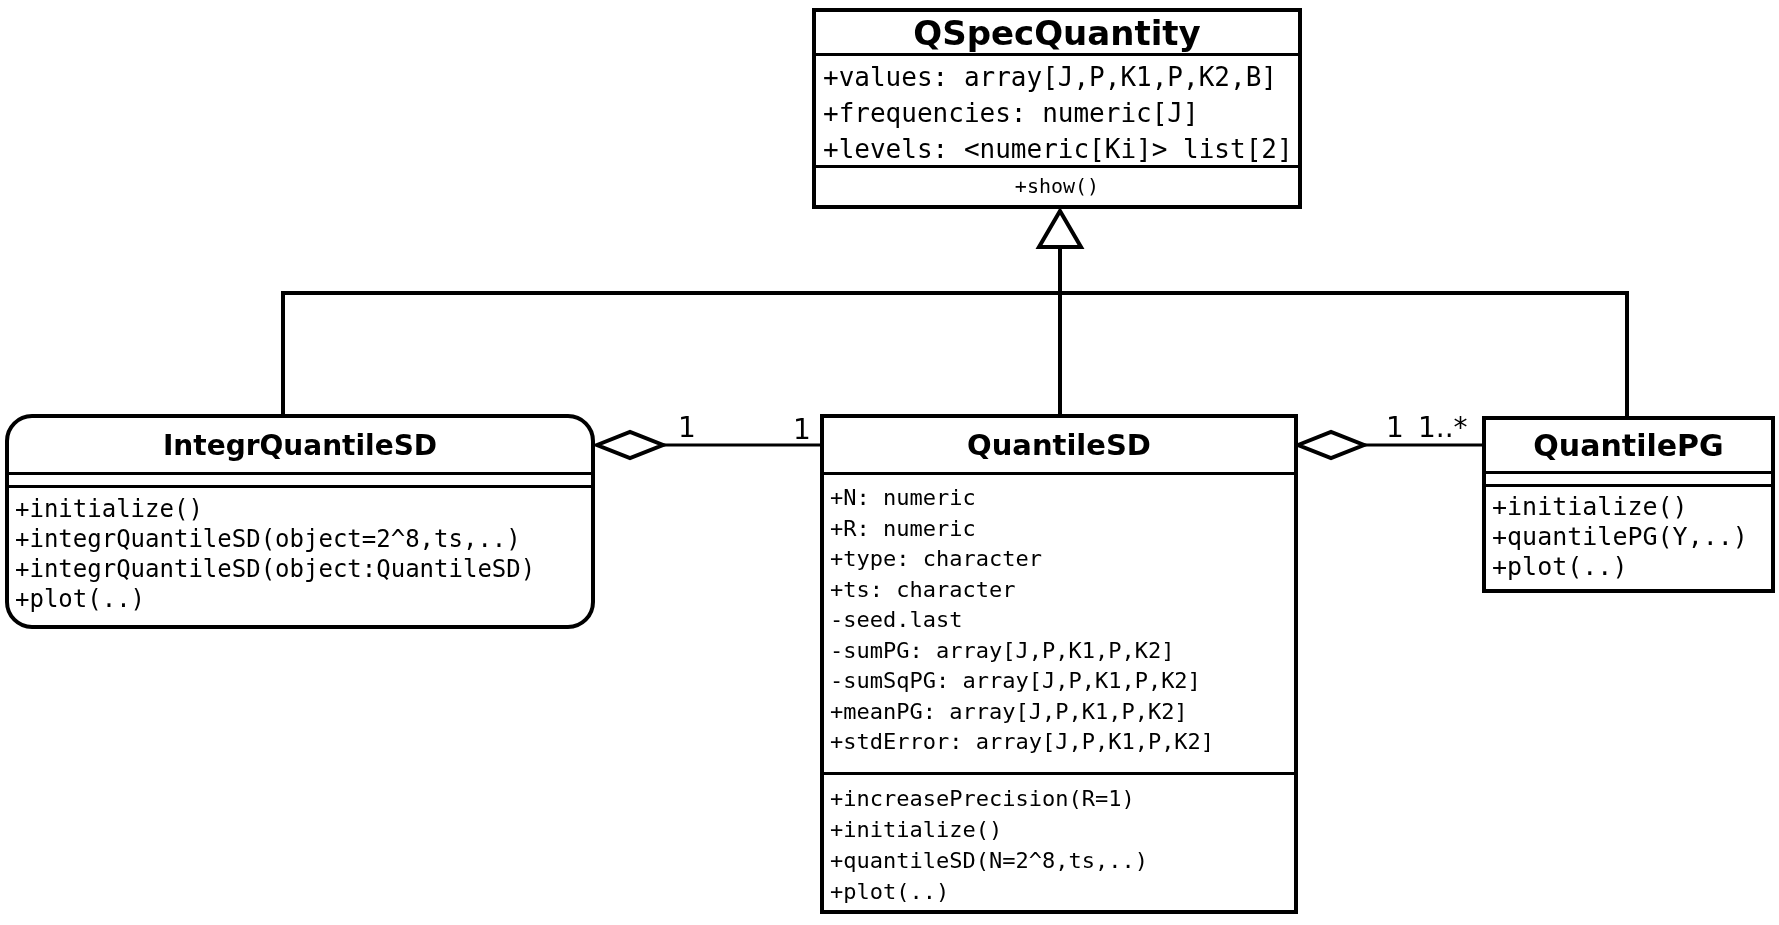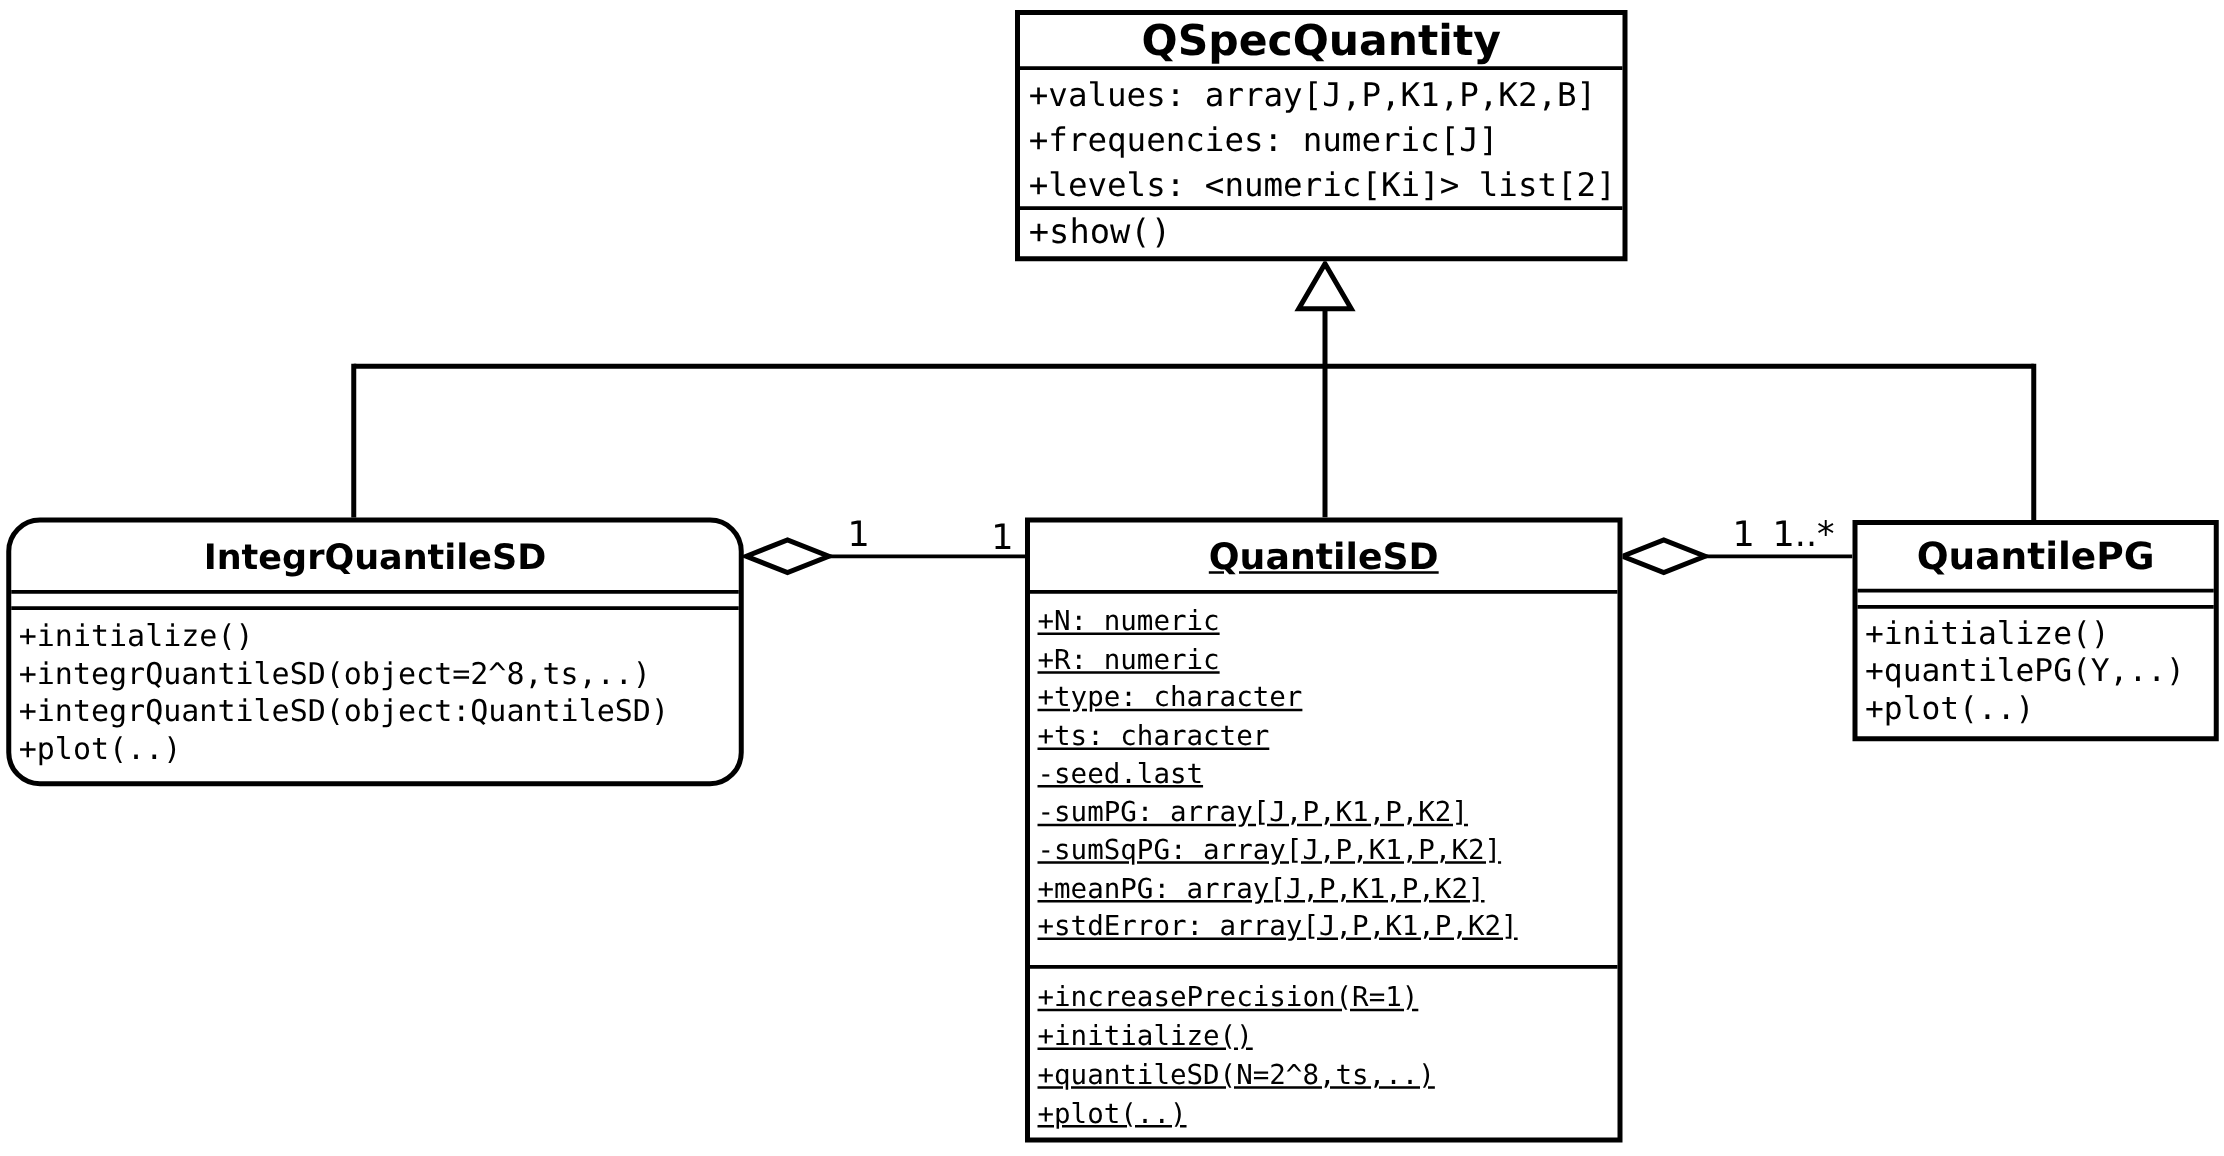--- a/index.html
+++ b/index.html
@@ -59,31 +59,31 @@
     white-space: pre;
     text-align: left;
   }
 
   
   .c-qspec { left: 812px; top: 8px; width: 490px; height: 201px; }
   .c-qspec .uml-title { height: 44px; font-size: 34px; }
   .c-qspec .uml-attrs { height: 112px; padding: 3px 1px 0 7px; }
   .c-qspec .uml-attrs .member { font-size: 26px; line-height: 36px; }
   .c-qspec .uml-methods { padding: 2px 7px 0 7px; }
-  .c-qspec .uml-methods .member { font-size: 27px; line-height: 32px; }
+  .c-qspec .uml-methods .member { font-size: 20px; line-height: 32px; text-align: center; }
 
   
   .c-integr { left: 5px; top: 414px; width: 590px; height: 215px; border-radius: 27px; }
   .c-integr .uml-title { height: 57px; font-size: 28px; }
   .c-integr .uml-attrs { height: 13px; }
   .c-integr .uml-methods { padding: 6px 6px 0 6px; }
   .c-integr .uml-methods .member { font-size: 24px; line-height: 30px; }
 
   
-  .c-sd { left: 820px; top: 414px; width: 478px; height: 500px; text-decoration: underline; }
+  .c-sd { left: 820px; top: 414px; width: 478px; height: 500px; }
   .c-sd .uml-title { height: 57px; font-size: 29px; }
   .c-sd .uml-attrs { height: 300px; padding: 8px 6px 0 6px; }
   .c-sd .uml-attrs .member { font-size: 22px; line-height: 30.5px; }
   .c-sd .uml-methods { padding: 8px 8px 0 6px; }
   .c-sd .uml-methods .member { font-size: 22px; line-height: 31px; }
 
   
   .c-pg { left: 1482px; top: 416px; width: 293px; height: 177px; }
   .c-pg .uml-title { height: 54px; font-size: 30px; }
   .c-pg .uml-attrs { height: 13px; }

